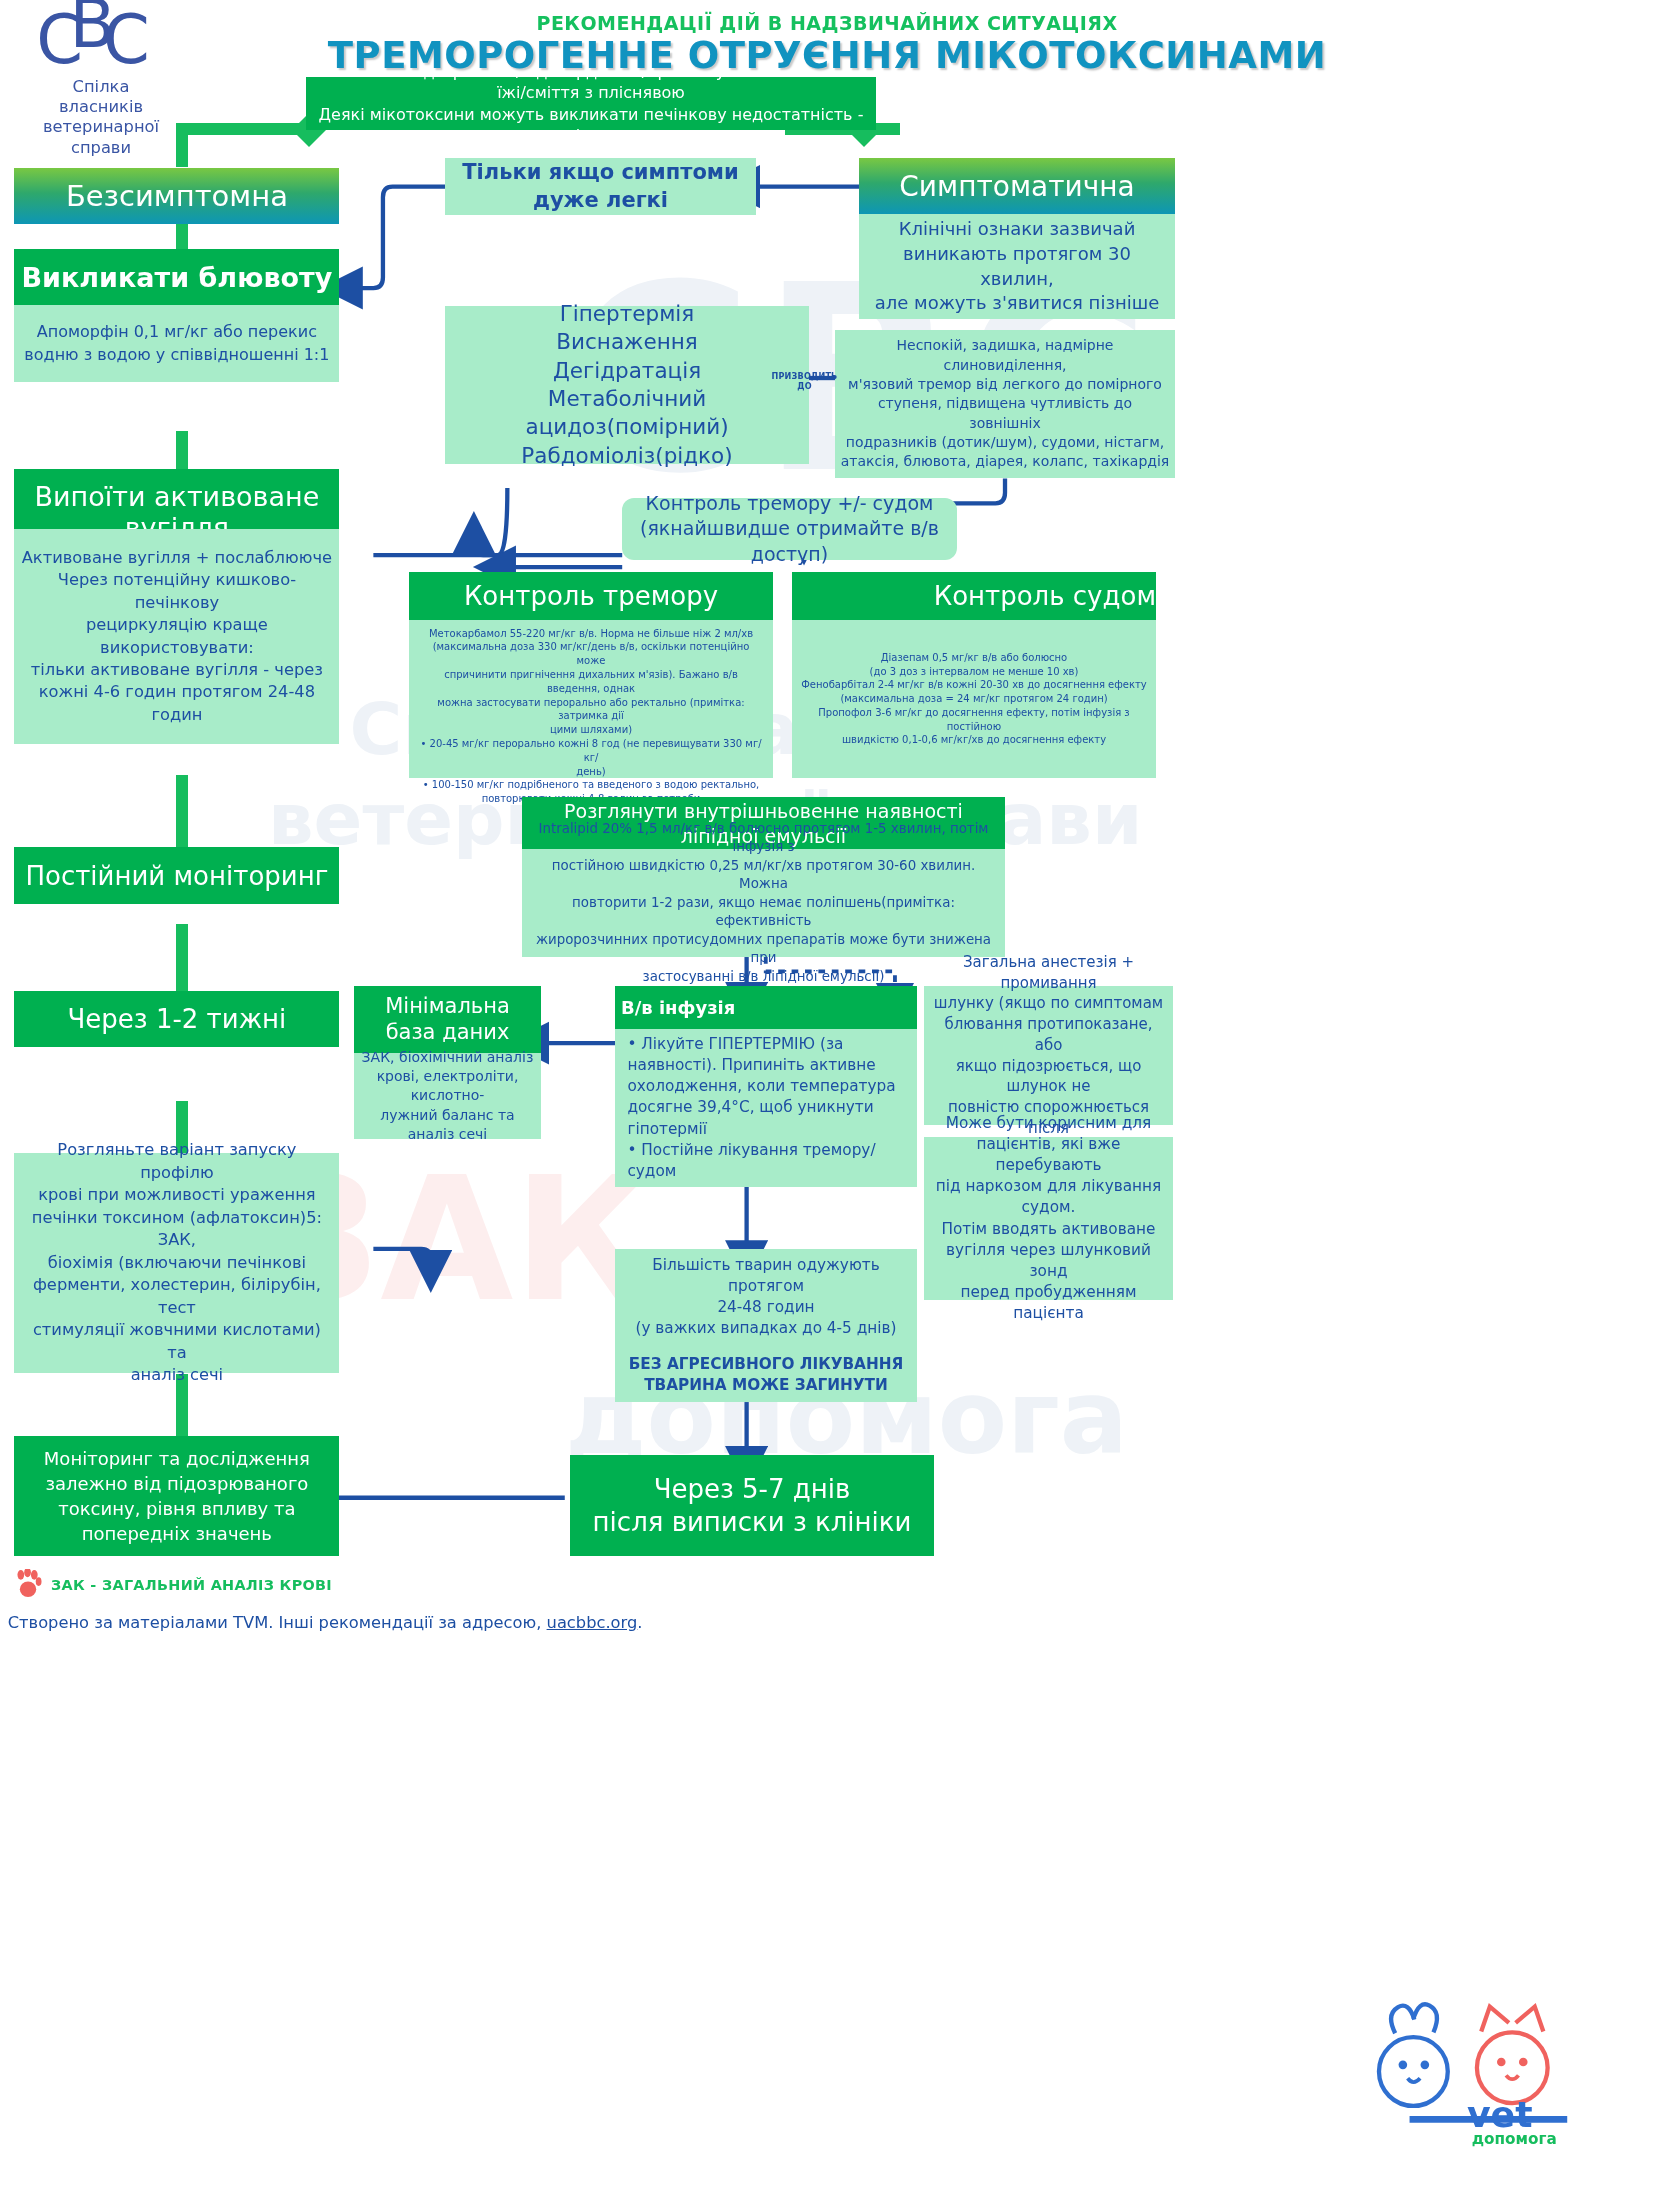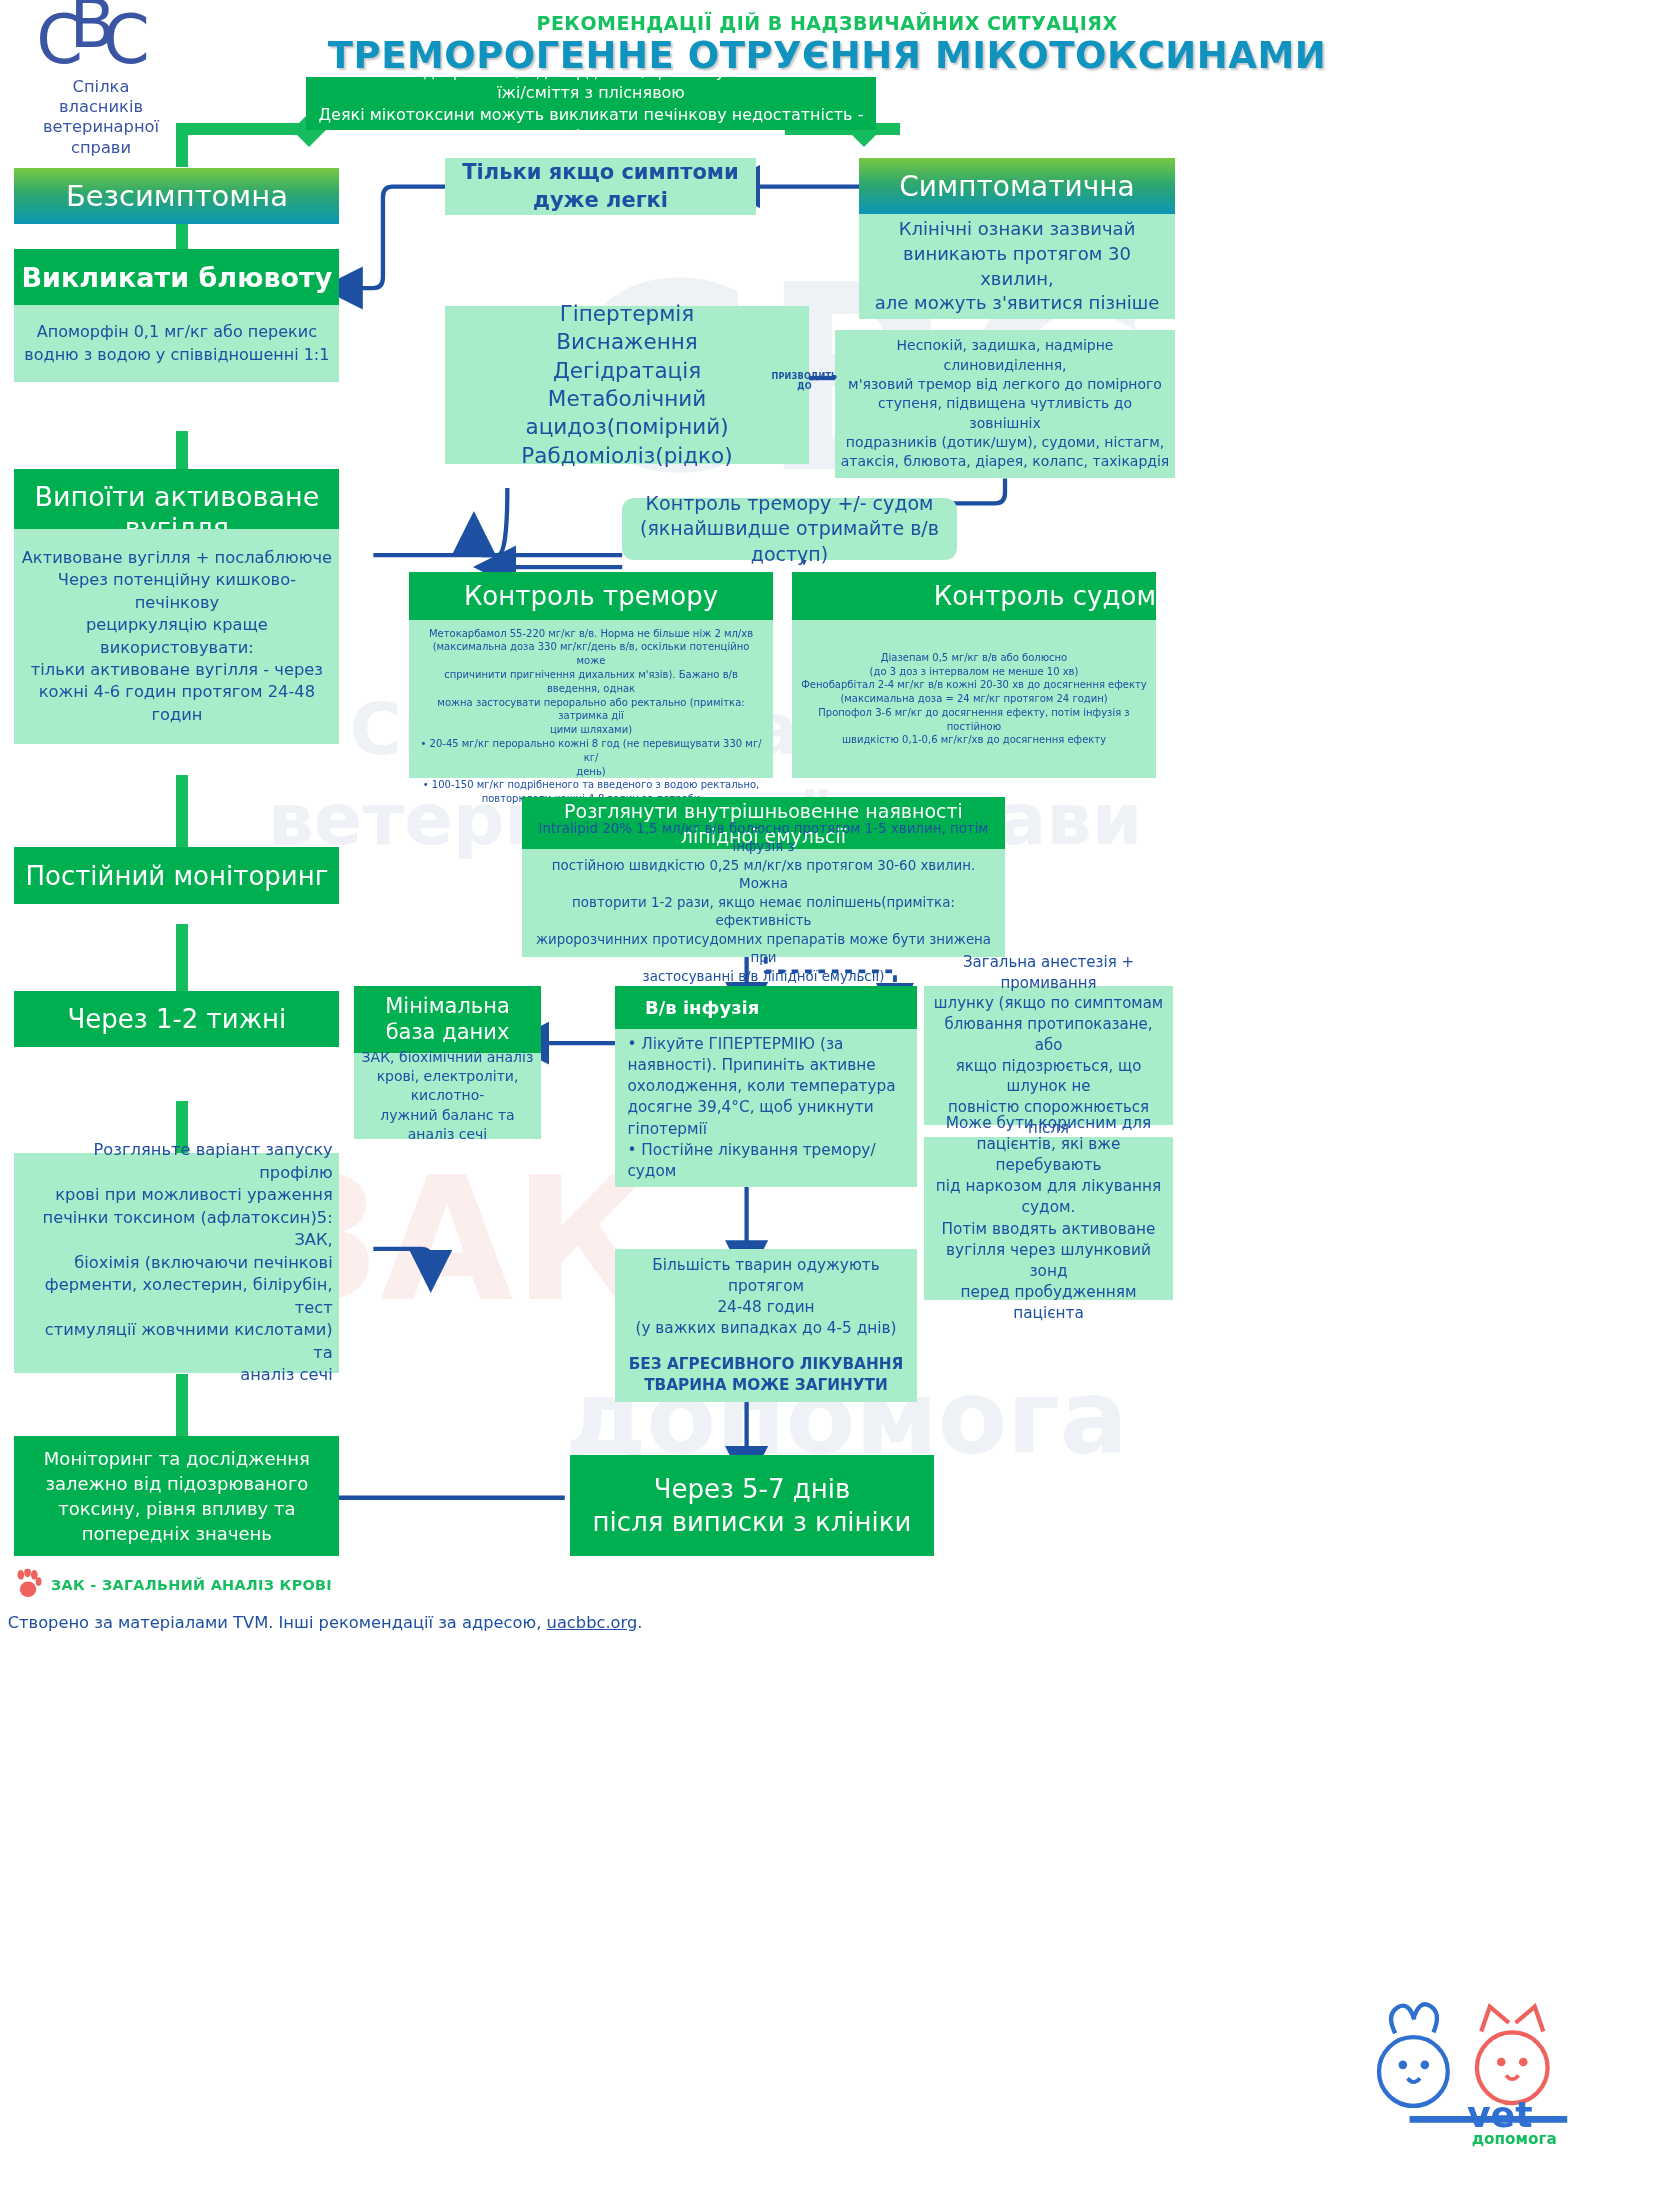--- a/index.html
+++ b/index.html
@@ -166,21 +166,21 @@
 
   <div class="box hdr-dark" style="left:14.4px; top:847px; width:325px; height:57px; font-size:26px;">
     <span>Постійний моніторинг</span>
   </div>
 
   <div class="box hdr-dark" style="left:14.4px; top:991px; width:325px; height:56px; font-size:26px;">
     <span>Через 1-2 тижні</span>
   </div>
 
   <div class="box body-light" style="left:14.4px; top:1153px; width:325px; height:220px; font-size:16.3px; padding:0 6.7px;">
-    <span style="white-space:pre-line;text-align:right;">Розгляньте варіант запуску профілю
+    <span style="white-space:pre-line;">Розгляньте варіант запуску профілю
 крові при можливості ураження
 печінки токсином (афлатоксин)5: ЗАК,
 біохімія (включаючи печінкові
 ферменти, холестерин, білірубін, тест
 стимуляції жовчними кислотами) та
 аналіз сечі</span>
   </div>
 
   <div class="box hdr-dark" style="left:14.4px; top:1436px; width:325px; height:120px; font-size:18px; line-height:1.4;">
     <span style="white-space:pre-line;">Моніторинг та дослідження
@@ -252,21 +252,21 @@
   <div class="box hdr-dark" style="left:354px; top:986px; width:187px; height:67px; font-size:21px; line-height:1.2;">
     <span style="white-space:pre-line;">Мінімальна
 база даних</span>
   </div>
   <div class="box body-light" style="left:354px; top:1053px; width:187px; height:86px; font-size:14px; padding:0 4.8px;">
     <span style="white-space:pre-line;">ЗАК, біохімічний аналіз
 крові, електроліти, кислотно-
 лужний баланс та аналіз сечі</span>
   </div>
 
-  <div class="box hdr-dark" style="left:615px; top:986px; width:302px; height:43px; font-size:18px; font-weight:700; justify-content:flex-start; padding-left:30px;">
+  <div class="box hdr-dark" style="left:615px; top:986px; width:302px; height:43px; font-size:18px; font-weight:700; justify-content:flex-start; padding-left:6px;">
     <span>В/в інфузія</span>
   </div>
   <div class="box body-light left" style="left:615px; top:1029px; width:302px; height:158px; font-size:15.3px; padding:7.7px 12.4px;">
     <span style="white-space:pre-line;">• Лікуйте ГІПЕРТЕРМІЮ (за
 наявності). Припиніть активне
 охолодження, коли температура
 досягне 39,4°C, щоб уникнути
 гіпотермії
 • Постійне лікування тремору/судом</span>
   </div>

